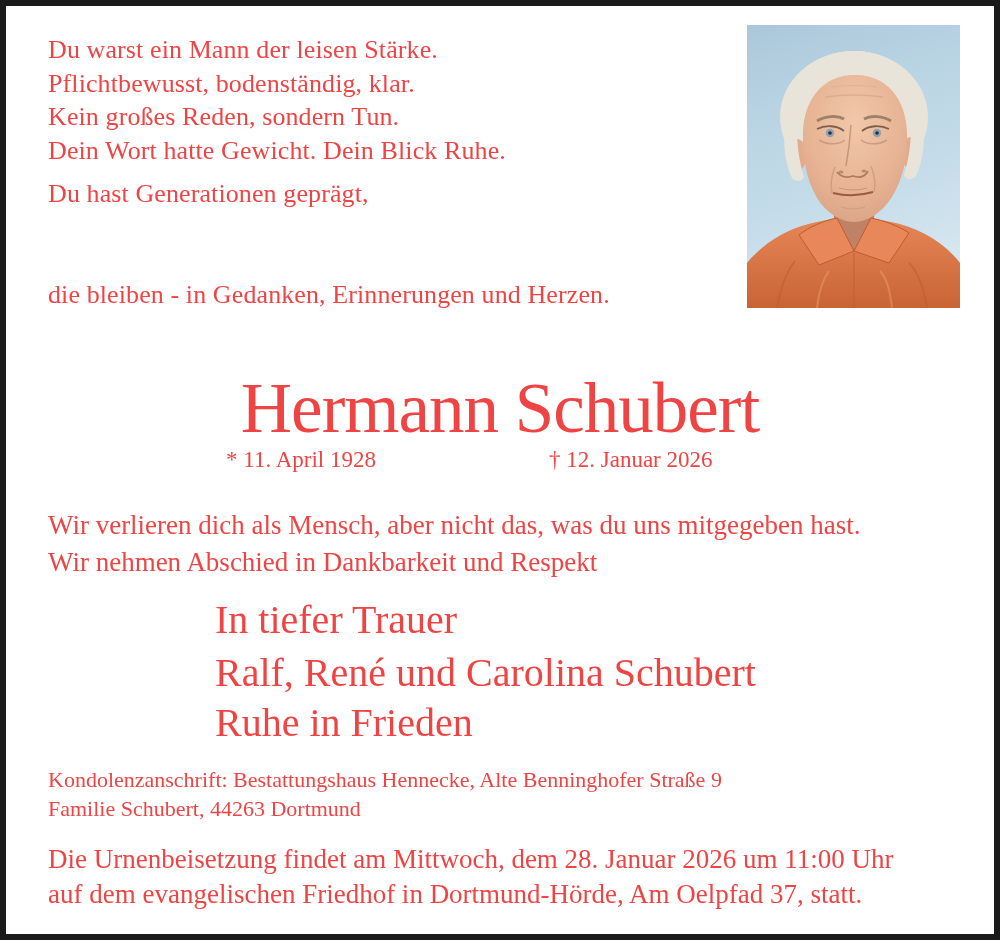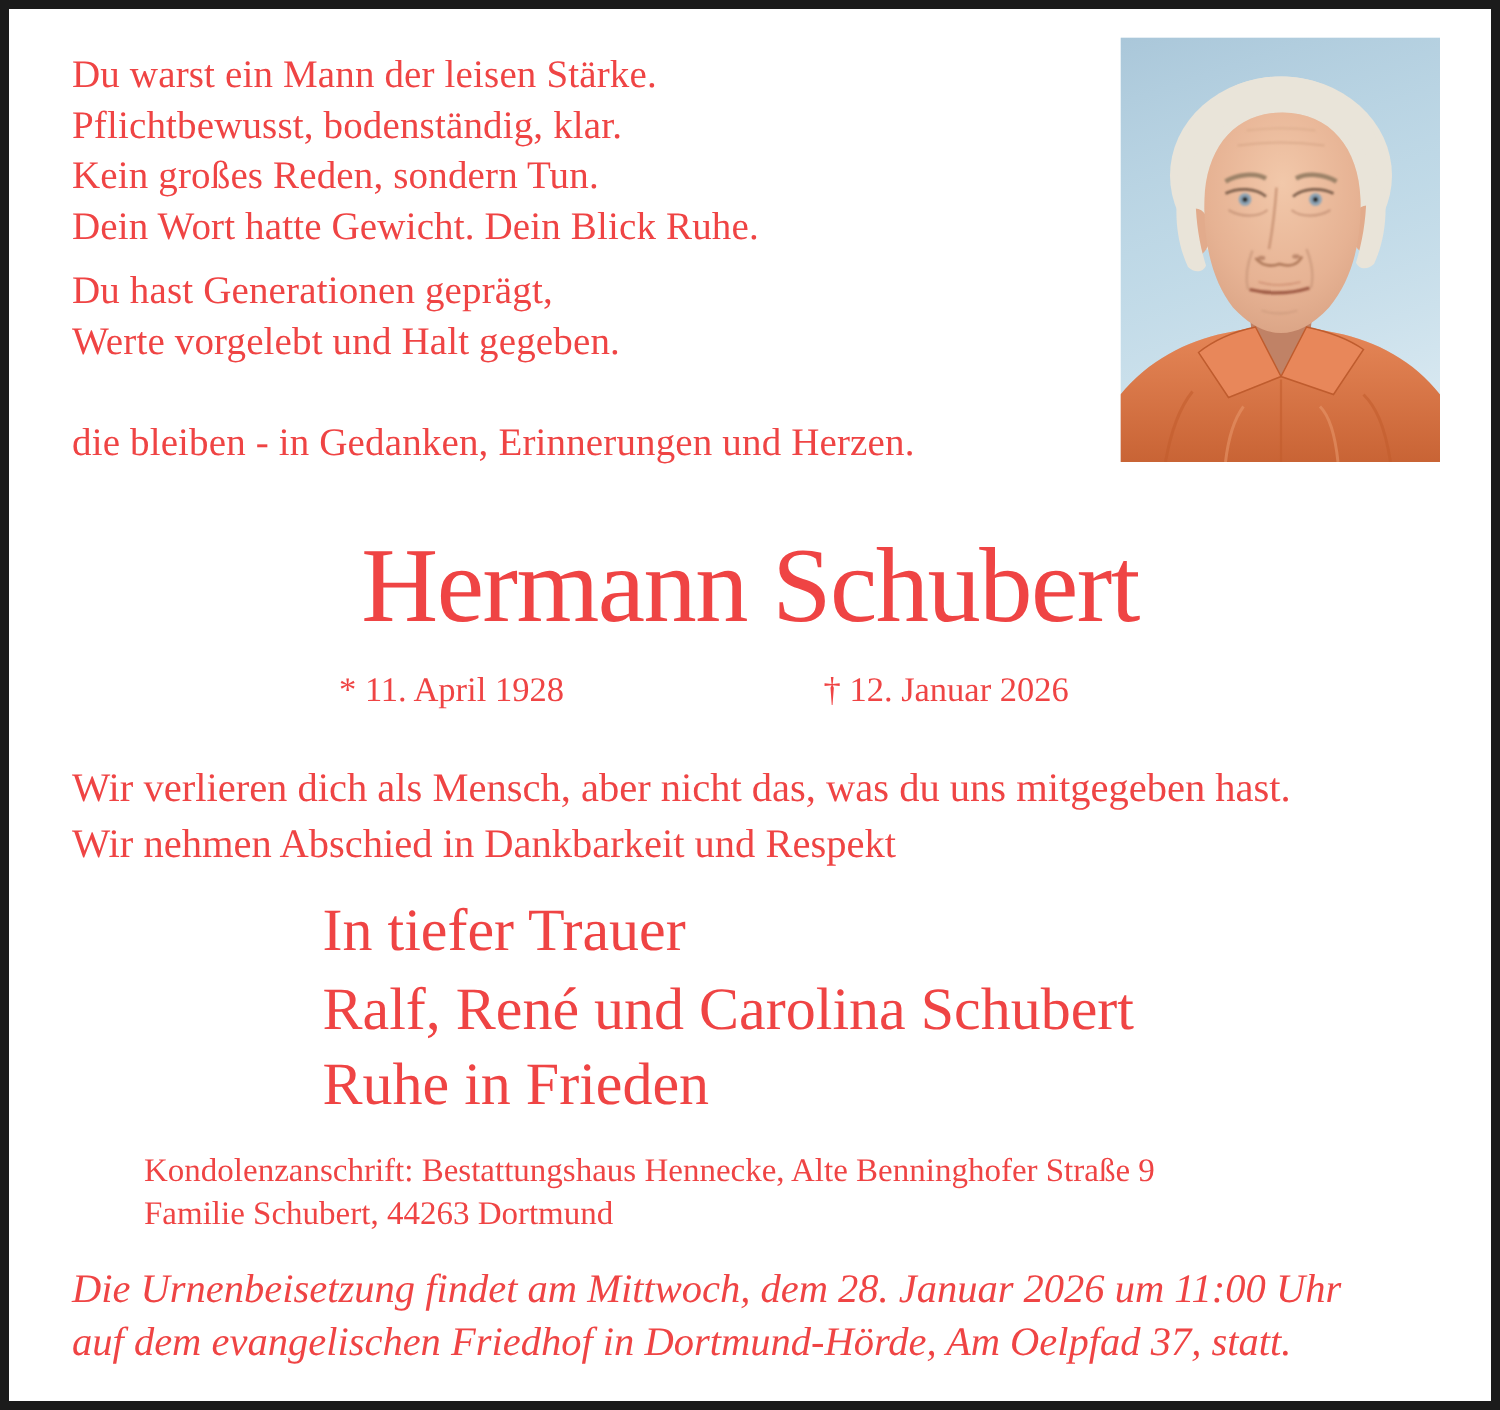--- a/index.html
+++ b/index.html
@@ -37,21 +37,21 @@
     top: 19px;
     width: 213px;
     height: 283px;
   }
   .photo svg { display: block; width: 100%; height: 100%; }
 
   
   .name {
     left: 0;
     right: 0;
-    top: 350px;
+    top: 367px;
     text-align: center;
     font-size: 71px;
     line-height: 1;
     font-weight: normal;
     margin: 0;
     letter-spacing: -1px;
   }
 
   
   .date {
@@ -82,46 +82,46 @@
   .mourning-family  { top: 649px; }
   .mourning-closing { top: 699px; }
 
   
   .condolence {
     left: 42px;
     top: 760px;
     font-size: 22px;
     line-height: 28.5px;
   }
-  .condolence div { white-space: nowrap; margin-left: 48px; }
+  .condolence div { white-space: nowrap; }
 
   
   .funeral {
     left: 42px;
     top: 836px;
     font-size: 27px;
     line-height: 34.5px;
   }
-  .funeral div { white-space: nowrap; font-style: italic; }
+  .funeral div { white-space: nowrap; }
 </style>
 </head>
 <body>
 
 <div class="card">
 
   <div class="abs poem">
     <p>
       <span>Du warst ein Mann der leisen Stärke.</span><br>
       <span>Pflichtbewusst, bodenständig, klar.</span><br>
       <span>Kein großes Reden, sondern Tun.</span><br>
       <span>Dein Wort hatte Gewicht. Dein Blick Ruhe.</span>
     </p>
     <p>
       <span>Du hast Generationen geprägt,</span><br>
-      <span>Werte vorgelebt und Halt gegeben.</span><br>
+      <br>
       <br>
       <span>die bleiben - in Gedanken, Erinnerungen und Herzen.</span>
     </p>
   </div>
 
   <div class="abs photo">
     <svg viewBox="0 0 213 283" xmlns="http://www.w3.org/2000/svg">
       <defs>
         <linearGradient id="bgShade" x1="0" y1="0" x2="0.25" y2="1">
           <stop offset="0" stop-color="rgba(140,175,200,0.50)"></stop>

